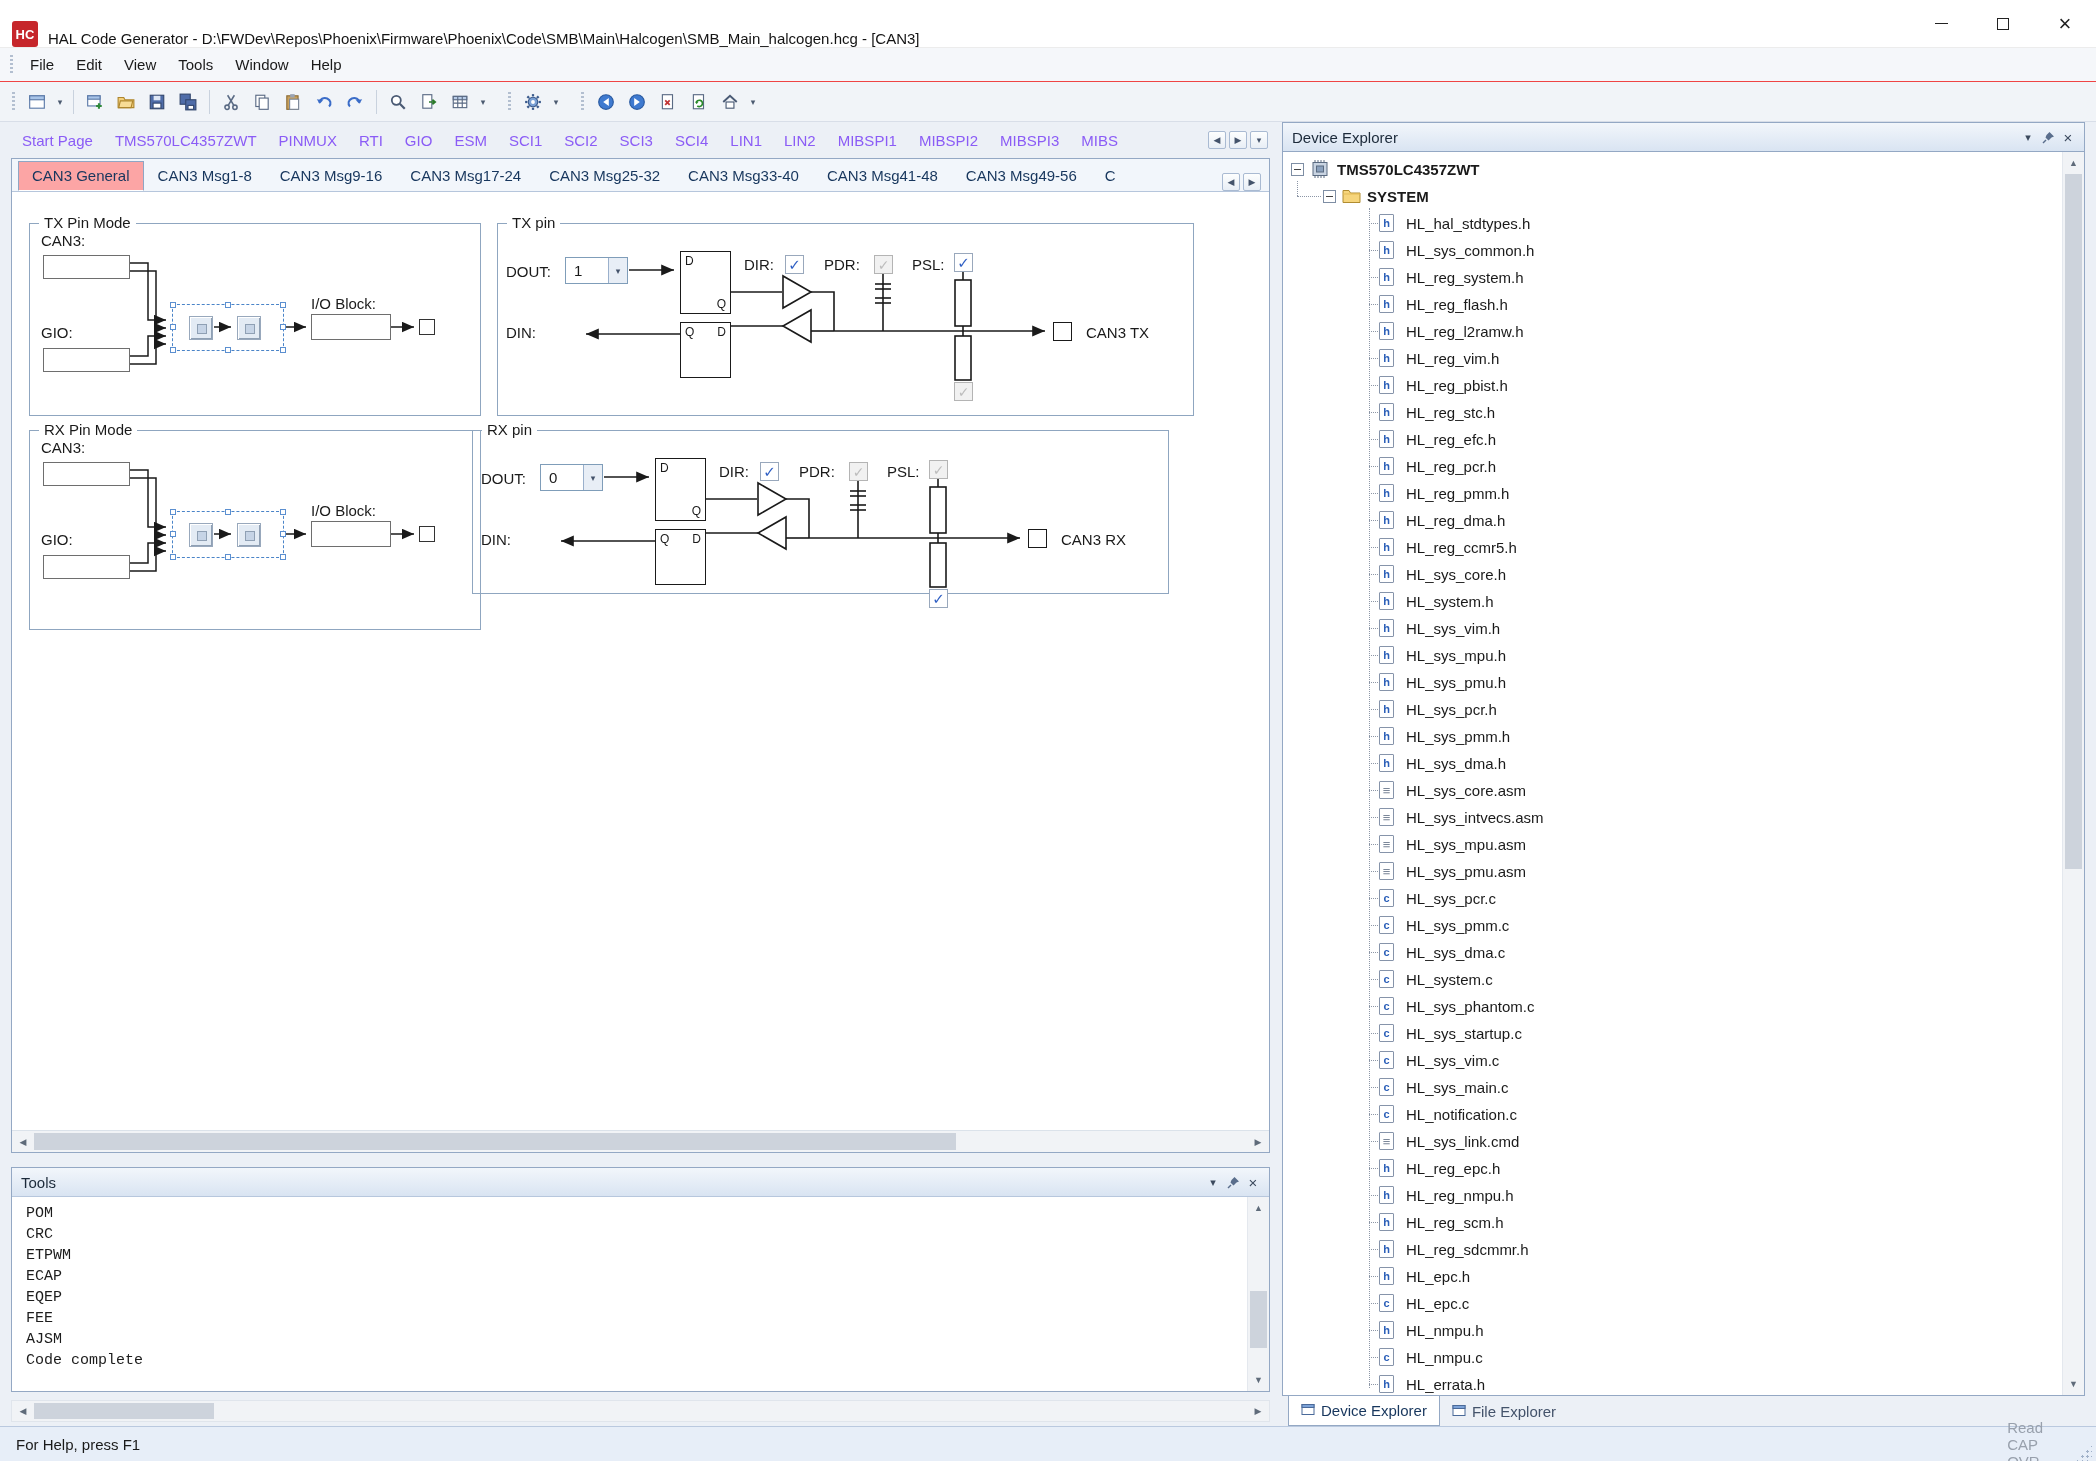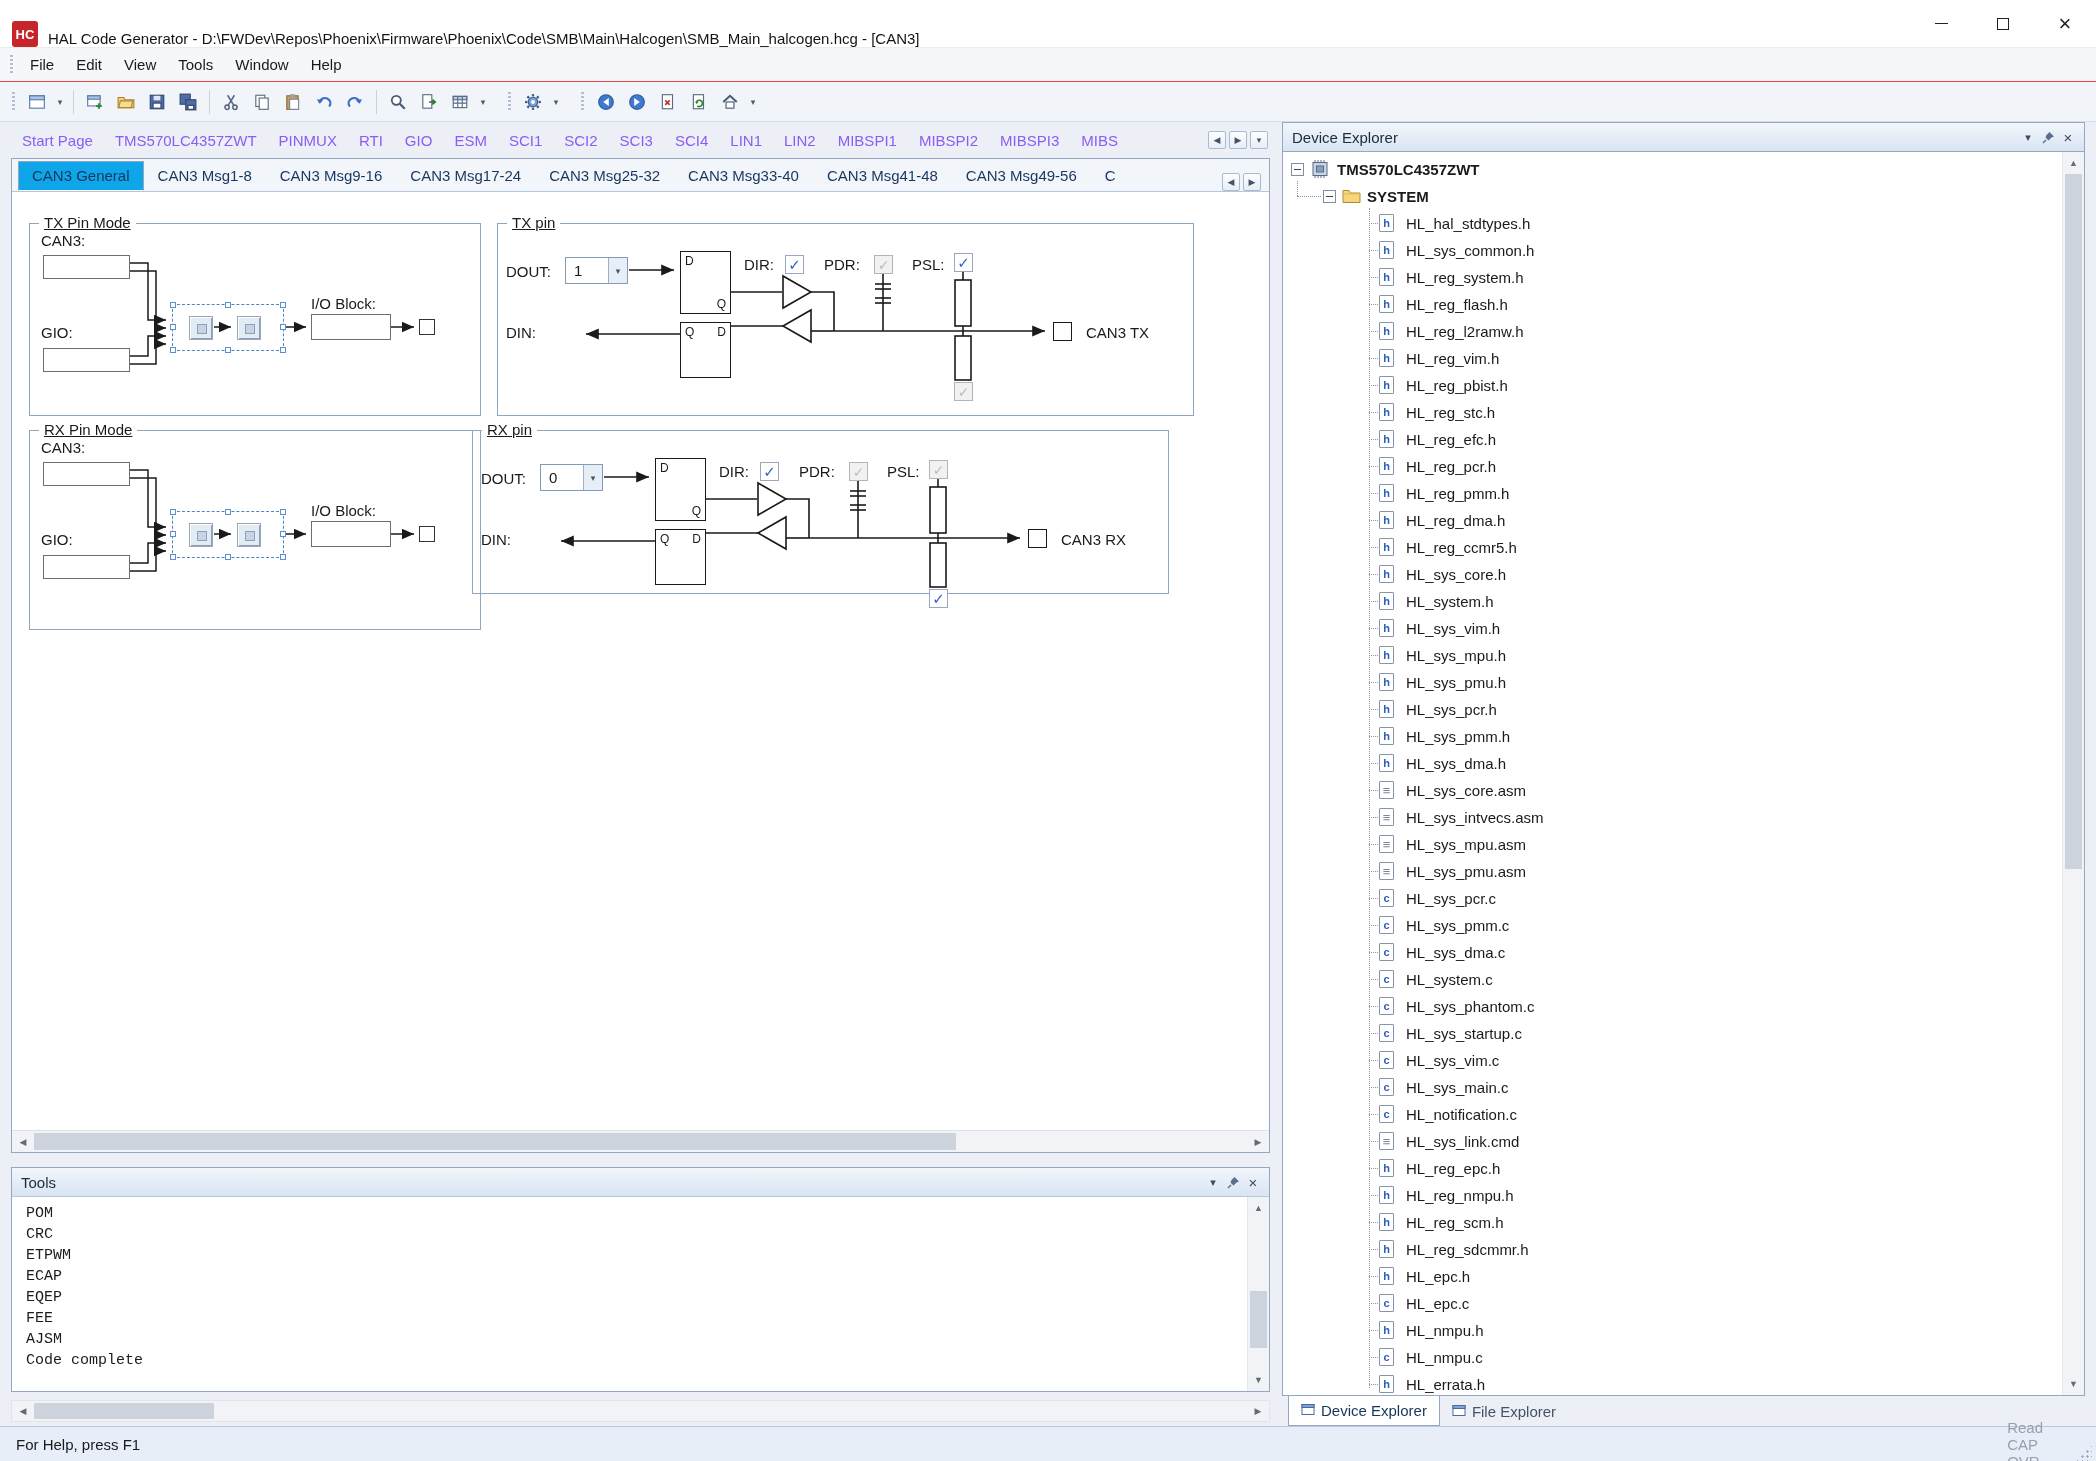--- a/index.html
+++ b/index.html
@@ -43,21 +43,21 @@
   .doc-tab{padding:7px 11px;color:#8b5cf6;flex:0 0 auto;}
   .tab-nav{display:flex;gap:3px;align-items:center;padding:0 2px;flex:0 0 auto;}
   .nav-btn{width:18px;height:18px;display:flex;align-items:center;justify-content:center;font-size:9px;color:#44536b;
            background:linear-gradient(#fdfefe,#e8eef6);border:1px solid #a9bad2;border-radius:2px;}
 
   
   .doc-frame{flex:1;border:1px solid #94a8c4;background:#fff;display:flex;flex-direction:column;min-height:0;}
   .can-tabs{height:33px;display:flex;align-items:flex-end;padding:2px 6px 0 6px;background:#f2f6fb;border-bottom:1px solid #b6c6dc;flex:0 0 auto;}
   .can-tab-list{flex:1;display:flex;overflow:hidden;white-space:nowrap;align-items:flex-end;}
   .can-tab{padding:5px 13px 6px;color:#17365d;flex:0 0 auto;border:1px solid transparent;}
-  .can-tab.selected{background:#0ea5e9;border:1px solid #8fa6c4;border-bottom-color:#fff;}
+  .can-tab.selected{background:#fca5a5;border:1px solid #8fa6c4;border-bottom-color:#fff;}
   .canvas{flex:1;position:relative;background:#fff;overflow:hidden;}
 
   
   .sb-h{height:22px;display:flex;background:#f1f3f6;flex:0 0 auto;}
   .sb-v{width:22px;display:flex;flex-direction:column;background:#f1f3f6;border-left:1px solid #e4e8ee;flex:0 0 auto;}
   .sb-btn{flex:0 0 22px;display:flex;align-items:center;justify-content:center;font-size:9px;color:#5f6b7a;background:#f1f3f6;}
   .sb-track{flex:1;position:relative;}
   .sb-thumb{position:absolute;background:#cdd3dc;}
   .sb-thumb.v{left:2px;right:2px;}
   .sb-thumb.h{top:2px;bottom:2px;}
@@ -105,21 +105,21 @@
   .statusbar{height:35px;background:#e7eef8;border-top:1px solid #bac9df;display:flex;align-items:center;
              padding:0 4px 0 16px;flex:0 0 auto;}
   .indicators{display:flex;flex-direction:column;}
   .indicator{color:#98a0ac;margin-right:28px;}
   .grip-corner{width:17px;height:17px;margin-left:4px;align-self:flex-end;
                background-image:radial-gradient(#9fb0c8 1.3px,transparent 1.4px);background-size:5px 5px;
                clip-path:polygon(100% 0,100% 100%,0 100%);}
 
   
   .groupbox{position:absolute;border:1px solid #8fa6c0;}
-  .legend{position:absolute;top:-10px;left:9px;background:#fff;padding:0 5px;text-decoration:underline;}
+  .legend{position:absolute;top:-10px;left:9px;background:#fff;padding:0 5px;}
   .wires{position:absolute;left:0;top:0;}
   .diag-label{position:absolute;white-space:nowrap;}
   .wbox{position:absolute;background:#fff;border:1px solid #6e6e6e;}
   .outsq{position:absolute;width:16px;height:16px;background:#fff;border:1.4px solid #333;}
   .pad{position:absolute;width:19px;height:19px;background:#fff;border:1.6px solid #1a1a1a;}
   .mux{position:absolute;left:142px;top:80px;width:112px;height:47px;border:1px dashed #4a84c8;}
   .mux-sq{position:absolute;width:24px;height:24px;top:11px;background:#e3ebf4;border:1px solid #98a8bc;
           box-shadow:inset 1px 1px 0 #fff,inset -1px -1px 0 #8fa0b4;}
   .mux-sq::after{content:"";position:absolute;left:7px;top:7px;width:8px;height:8px;background:#c6d4e6;border:1px solid #8fa0b4;}
   .handle{position:absolute;width:6px;height:6px;background:#fff;border:1px solid #5b8fd0;}

